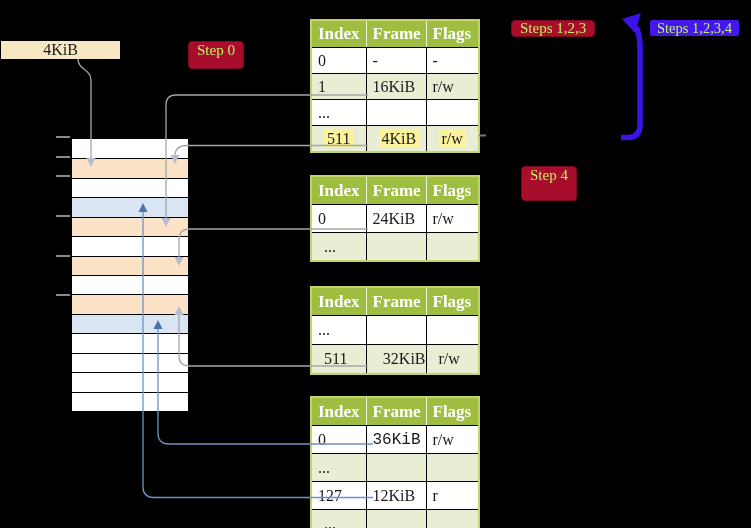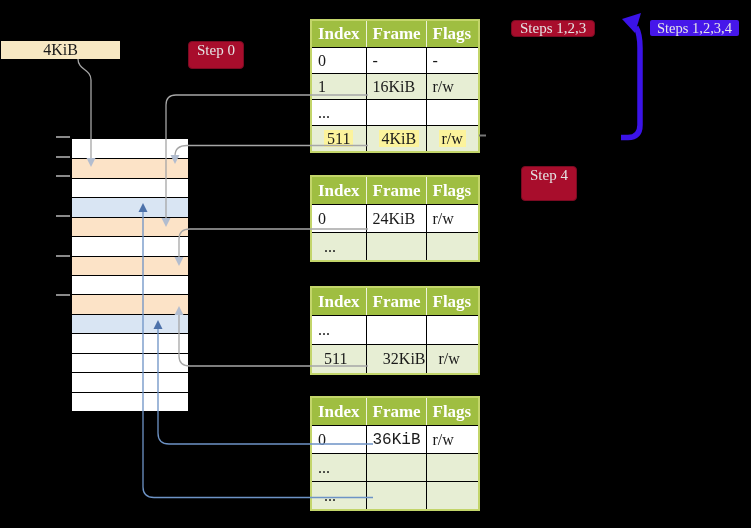--- a/index.html
+++ b/index.html
@@ -5,21 +5,21 @@
   html,body{margin:0;padding:0;background:#000;}
   body{position:relative;width:751px;height:528px;overflow:hidden;
        font-family:"Liberation Serif","DejaVu Serif",serif;}
   .abs{position:absolute;}
 
   
   #label-4kib{left:1px;top:41px;width:119px;height:18px;background:#f7e8c3;
     color:#1a1a1a;font-size:16px;line-height:18px;text-align:center;}
 
   
-  .badge{position:absolute;color:#e5e5e5;font-size:15px;white-space:nowrap;
+  .badge{position:absolute;color:#bef264;font-size:15px;white-space:nowrap;
     padding:0 8px;box-sizing:border-box;text-align:center;}
   .badge.red{background:#a80d2c;border:1px solid #7a0a22;border-radius:4px;}
   .badge.blue{background:#4617ea;border-radius:2px;}
   #badge-step0{left:188px;top:41px;height:28px;line-height:16px;}
   #badge-steps123{left:511px;top:20px;height:17px;line-height:15px;}
   #badge-steps1234{left:650px;top:20px;height:16px;line-height:16px;font-size:14.5px;padding:0 7px;}
   #badge-step4{left:521px;top:166px;height:35px;line-height:17px;padding-left:8px;}
 
   
   table.ptable{position:absolute;border-collapse:collapse;background:#fff;
@@ -179,20 +179,25 @@
       <tbody>
         <tr>
           <td style="height: 27px;">0</td>
           <td style="height: 27px; font-family: Liberation Mono, monospace;">36KiB</td>
           <td style="height: 27px;">r/w</td>
         </tr>
         <tr class="shaded">
           <td style="height: 27px;">...</td>
           <td style="height: 27px;"></td>
           <td style="height: 27px;"></td>
+        </tr>
+        <tr>
+          <td style="height: 27px;">127</td>
+          <td style="height: 27px;">12KiB</td>
+          <td style="height: 27px;">r</td>
         </tr>
         <tr class="shaded">
           <td style="height: 27px;">...</td>
           <td style="height: 27px;"></td>
           <td style="height: 27px;"></td>
         </tr>
       </tbody>
     </table>
   </div>
 

